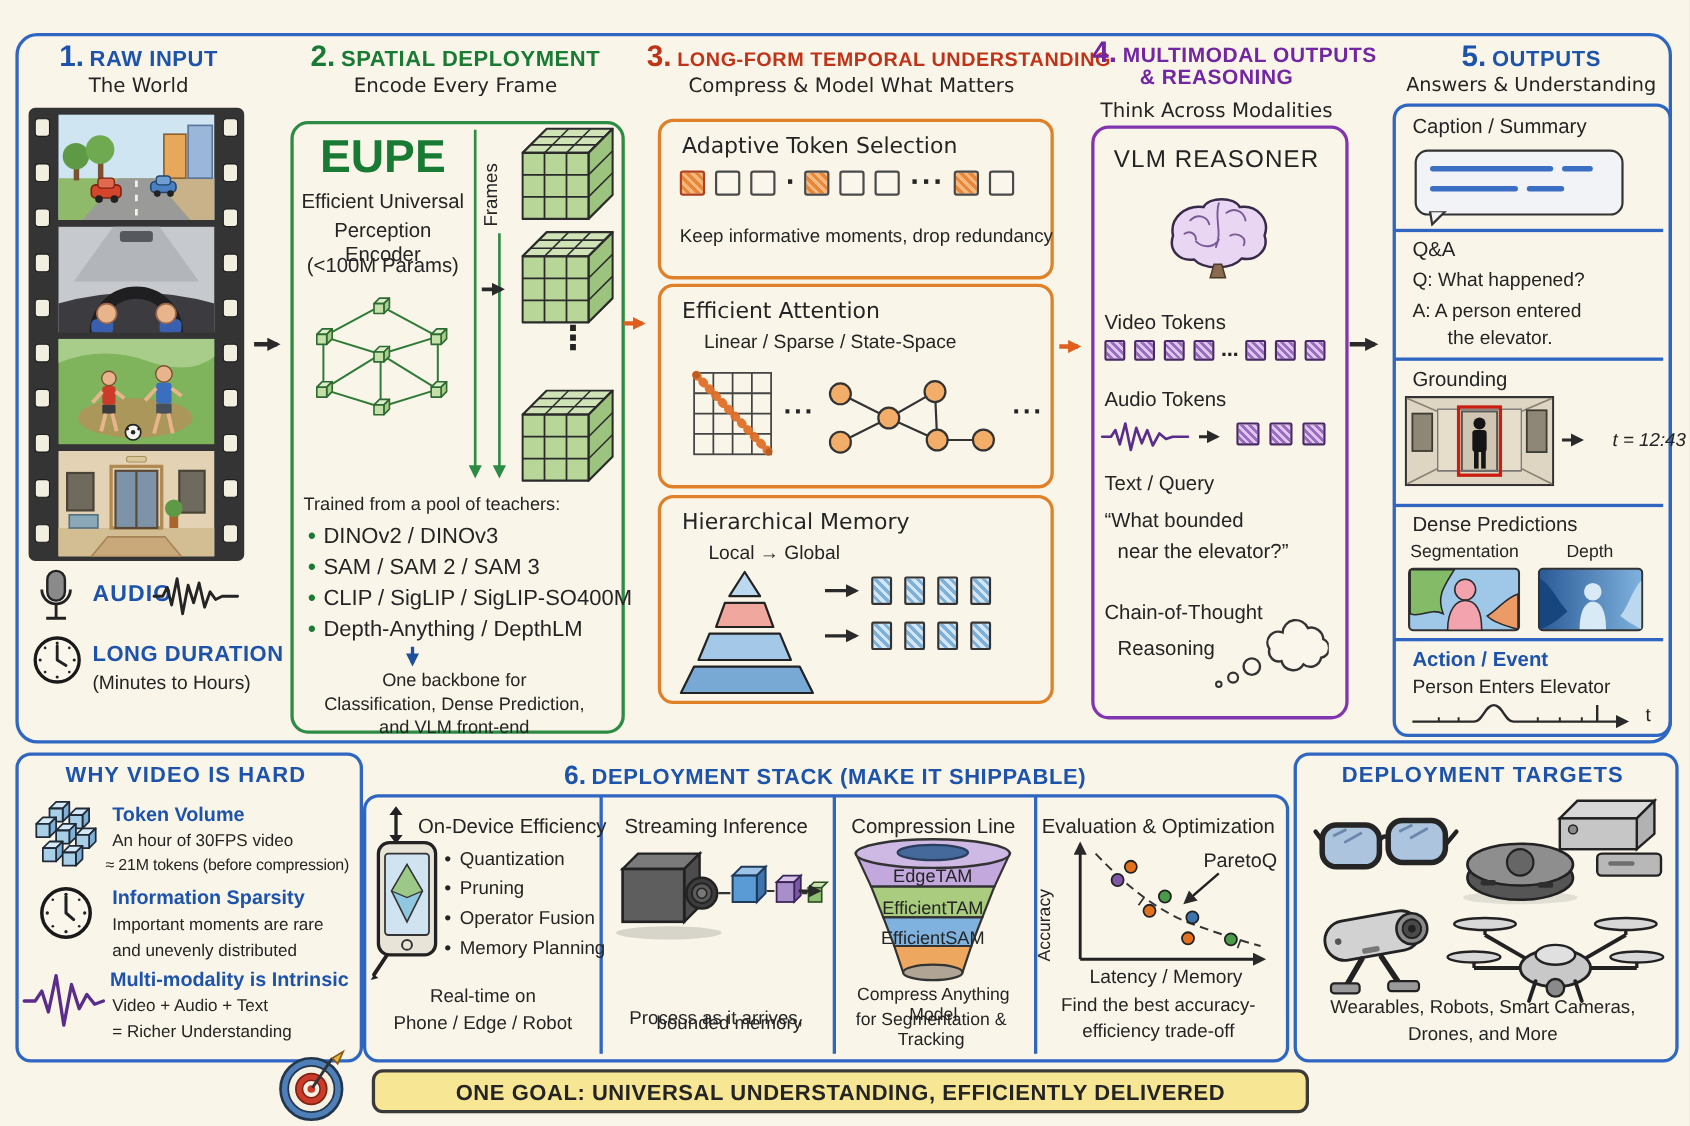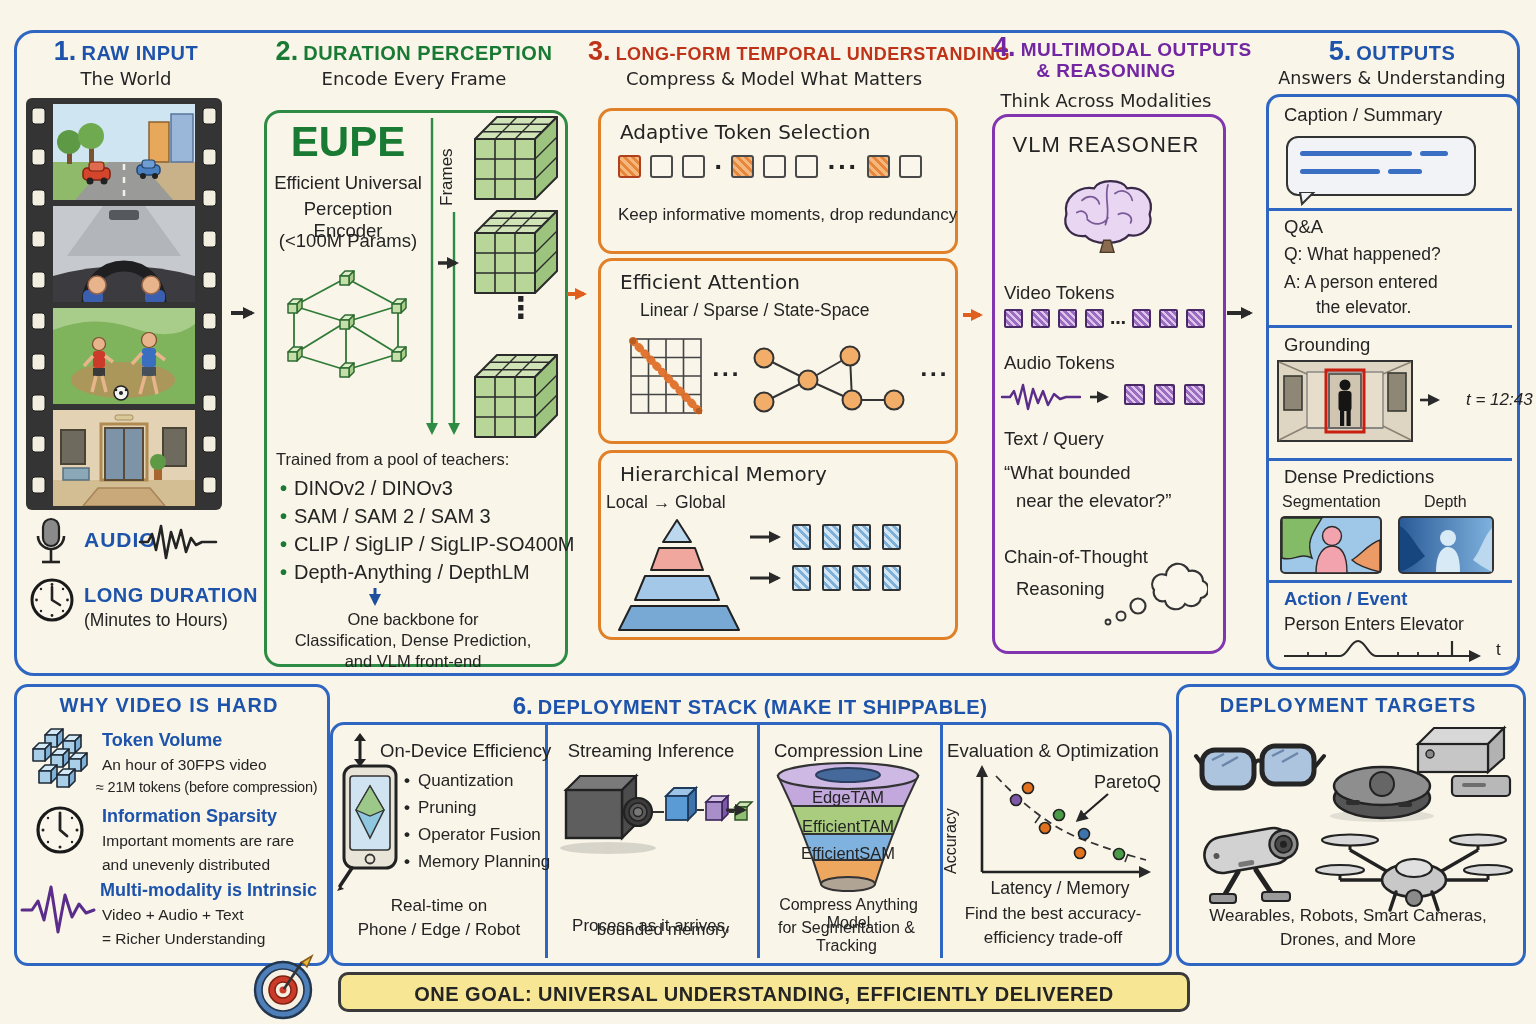--- a/index.html
+++ b/index.html
@@ -204,21 +204,21 @@
 </svg>
 <div class="abs t-blue nw" style="left:84px;top:584px;font-size:20px;font-weight:bold;letter-spacing:.5px;font-family:'Liberation Sans',sans-serif;">LONG DURATION</div>
 <div class="abs nw body-t" style="left:84px;top:610px;font-size:17.5px;">(Minutes to Hours)</div>
 
 <svg class="abs" style="left:228px;top:300px" width="36" height="26">
   <line x1="3" y1="13" x2="24" y2="13" stroke="#2a2a2a" stroke-width="4" marker-end="url(#mB)"></line>
 </svg>
 
 <div class="abs ctr nw" style="left:263px;top:36px;width:302px;">
   <span class="sec-num t-green">2.</span>
-  <span class="sec-title t-green">DURATION PERCEPTION</span>
+  <span class="sec-title t-green">SPATIAL DEPLOYMENT</span>
 </div>
 <div class="abs ctr sub" style="left:263px;top:68px;width:302px;">Encode Every Frame</div>
 
 <div class="abs box-green" style="left:264px;top:110px;width:298px;height:551px;"></div>
 <div class="abs ctr t-green nw" style="left:267px;top:118px;width:162px;font-size:42px;font-weight:bold;font-family:'Liberation Sans',sans-serif;">EUPE</div>
 <div class="abs ctr body-t" style="left:267px;top:172px;width:162px;font-size:18.5px;">Efficient Universal</div>
 <div class="abs ctr body-t" style="left:267px;top:198px;width:162px;font-size:18.5px;">Perception Encoder</div>
 <div class="abs ctr body-t" style="left:267px;top:230px;width:162px;font-size:18.5px;">(&lt;100M Params)</div>
 
 <svg class="abs" style="left:272px;top:262px" width="152" height="122">
@@ -330,21 +330,21 @@
         <circle cx="60" cy="46" r="9.5"></circle>
     <circle cx="102" cy="22" r="9.5"></circle>
         <circle cx="104" cy="66" r="9.5"></circle>
         <circle cx="146" cy="66" r="9.5"></circle>
   </g>
 </svg>
 <div class="abs nw" style="left:920px;top:362px;font-size:20px;font-weight:bold;letter-spacing:2px;">···</div>
 
 <div class="abs box-orange" style="left:598px;top:450px;width:354px;height:184px;"></div>
 <div class="abs h20 nw" style="left:620px;top:462px;">Hierarchical Memory</div>
-<div class="abs nw body-t" style="left:606px;top:492px;font-size:17.5px;">Local → Global</div>
+<div class="abs nw body-t" style="left:644px;top:492px;font-size:17.5px;">Local → Global</div>
 <svg class="abs" style="left:616px;top:516px" width="134" height="116">
   <g stroke="#222" stroke-width="2" stroke-linejoin="round">
     <polygon points="61,4 75,26 47,26" fill="#bcd8ee"></polygon>
     <polygon points="43,32 79,32 87,54 35,54" fill="#f0a89e"></polygon>
     <polygon points="29,60 93,60 103,84 19,84" fill="#a3c8e8"></polygon>
     <polygon points="15,90 111,90 123,114 3,114" fill="#77a9d4"></polygon>
   </g>
 </svg>
 <svg class="abs" style="left:748px;top:524px" width="42" height="64">
   <line x1="2" y1="13" x2="30" y2="13" stroke="#2a2a2a" stroke-width="3" marker-end="url(#mB)"></line>

